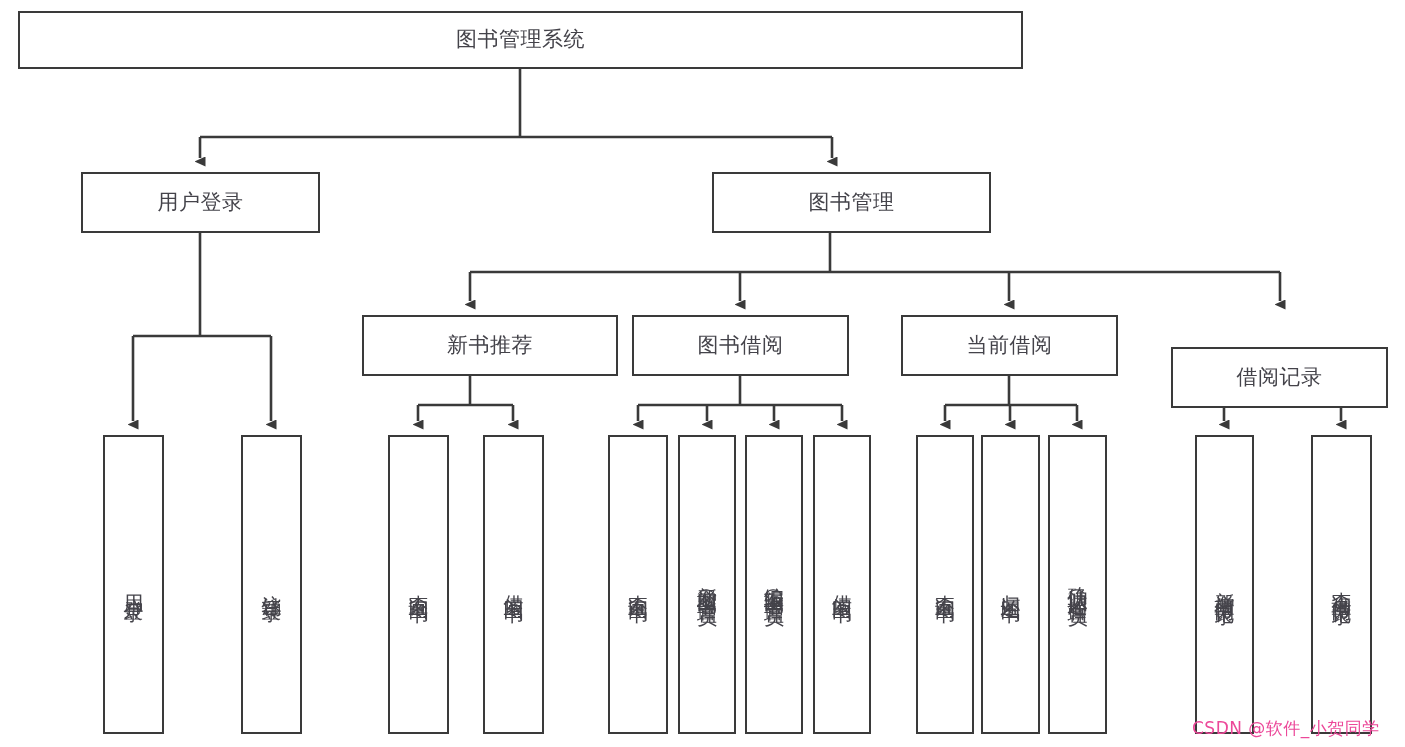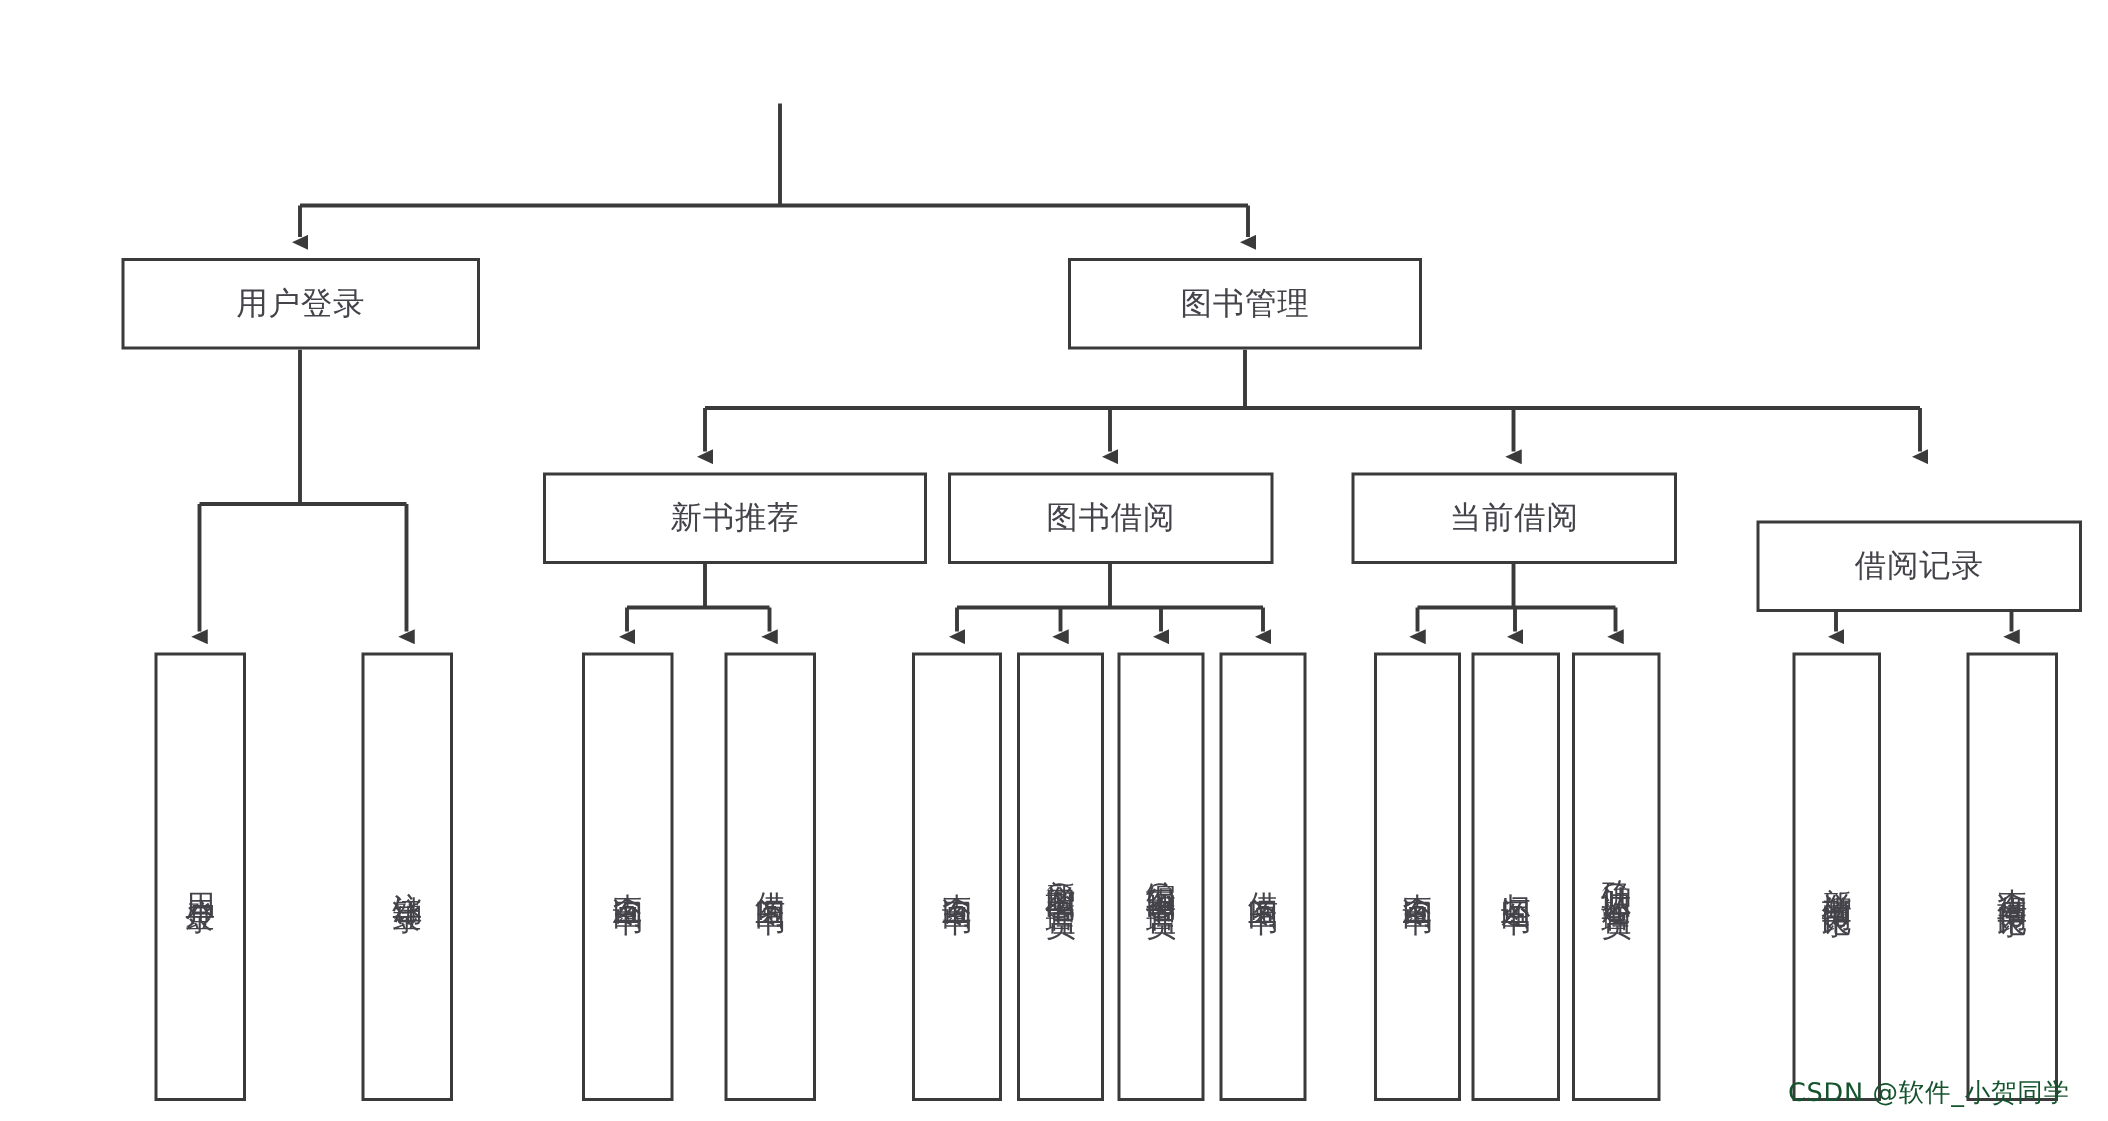--- a/index.html
+++ b/index.html
@@ -52,21 +52,21 @@
   .node.vert .node-label {
     writing-mode: vertical-rl;
     text-orientation: upright;
     font-size: 20px;
     line-height: 1.45;
     letter-spacing: 3px;
     white-space: nowrap;
   }
   .watermark {
     position: absolute;
-    color: #14532d;
+    color: #ec4899;
     font-size: 17px;
     letter-spacing: 0.5px;
     white-space: nowrap;
     z-index: 3;
     font-family: "DejaVu Sans", "Liberation Sans", sans-serif;
   }
 </style>
 </head>
 <body>
 
@@ -115,25 +115,28 @@
       <path d="M1010,405 L1010,421" marker-end="url(#arrow)"></path>
       <path d="M1077,405 L1077,421" marker-end="url(#arrow)"></path>
 
       <path d="M1280,376 L1280,405"></path>
       <path d="M1224,405 L1341,405"></path>
       <path d="M1224,405 L1224,421" marker-end="url(#arrow)"></path>
       <path d="M1341,405 L1341,421" marker-end="url(#arrow)"></path>
     </g>
   </svg>
 
+  <div class="node horiz" style="left:18px; top:11px; width:1005px; height:58px;">
+    <span class="node-label">图书管理系统</span>
+  </div>
 
   <div class="node horiz" style="left:81px; top:172px; width:239px; height:61px;">
     <span class="node-label">用户登录</span>
   </div>
-  <div class="node horiz" style="left:712px; top:172px; width:236px; height:61px;">
+  <div class="node horiz" style="left:712px; top:172px; width:279px; height:61px;">
     <span class="node-label">图书管理</span>
   </div>
 
   <div class="node horiz" style="left:362px; top:315px; width:256px; height:61px;">
     <span class="node-label">新书推荐</span>
   </div>
   <div class="node horiz" style="left:901px; top:315px; width:217px; height:61px;">
     <span class="node-label">当前借阅</span>
   </div>
   <div class="node horiz" style="left:632px; top:315px; width:217px; height:61px;">

